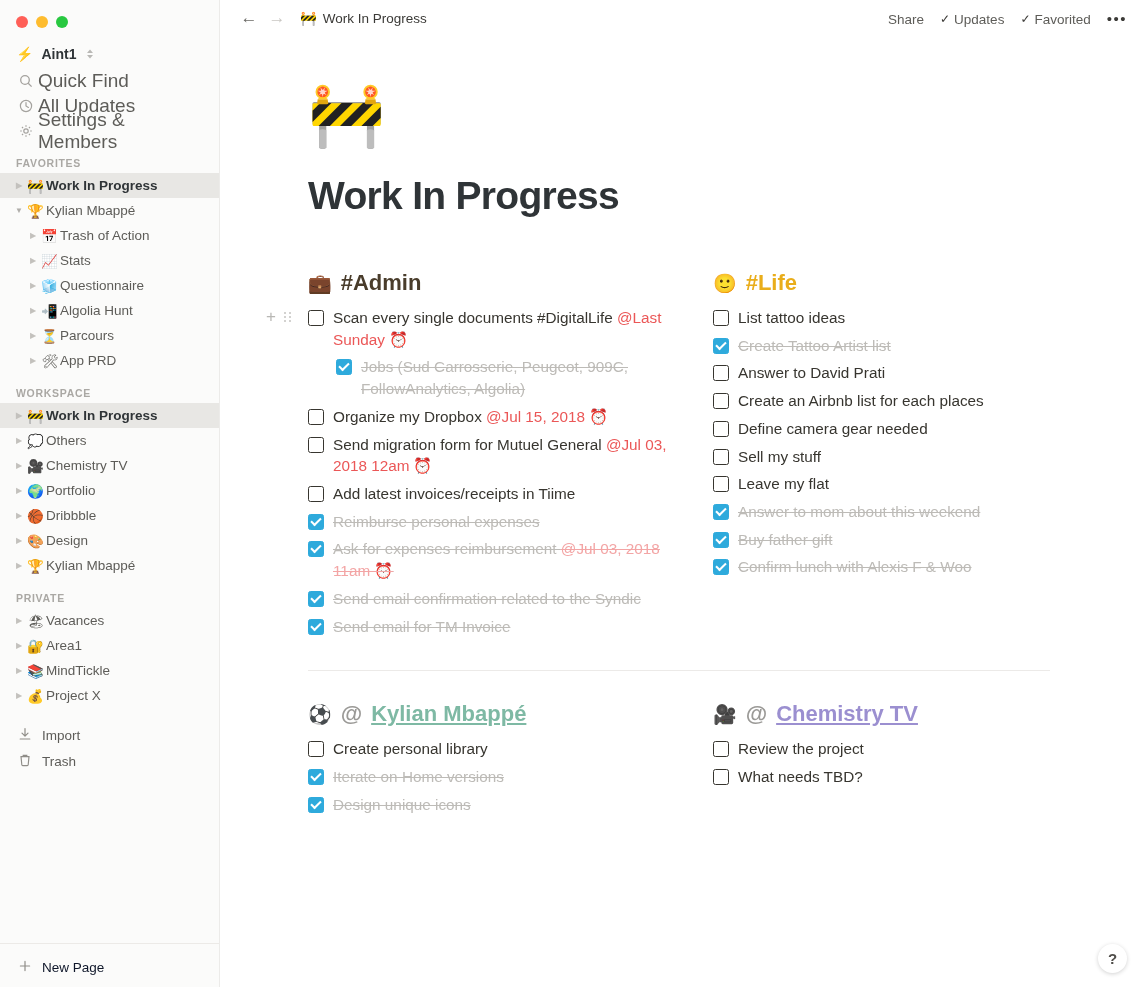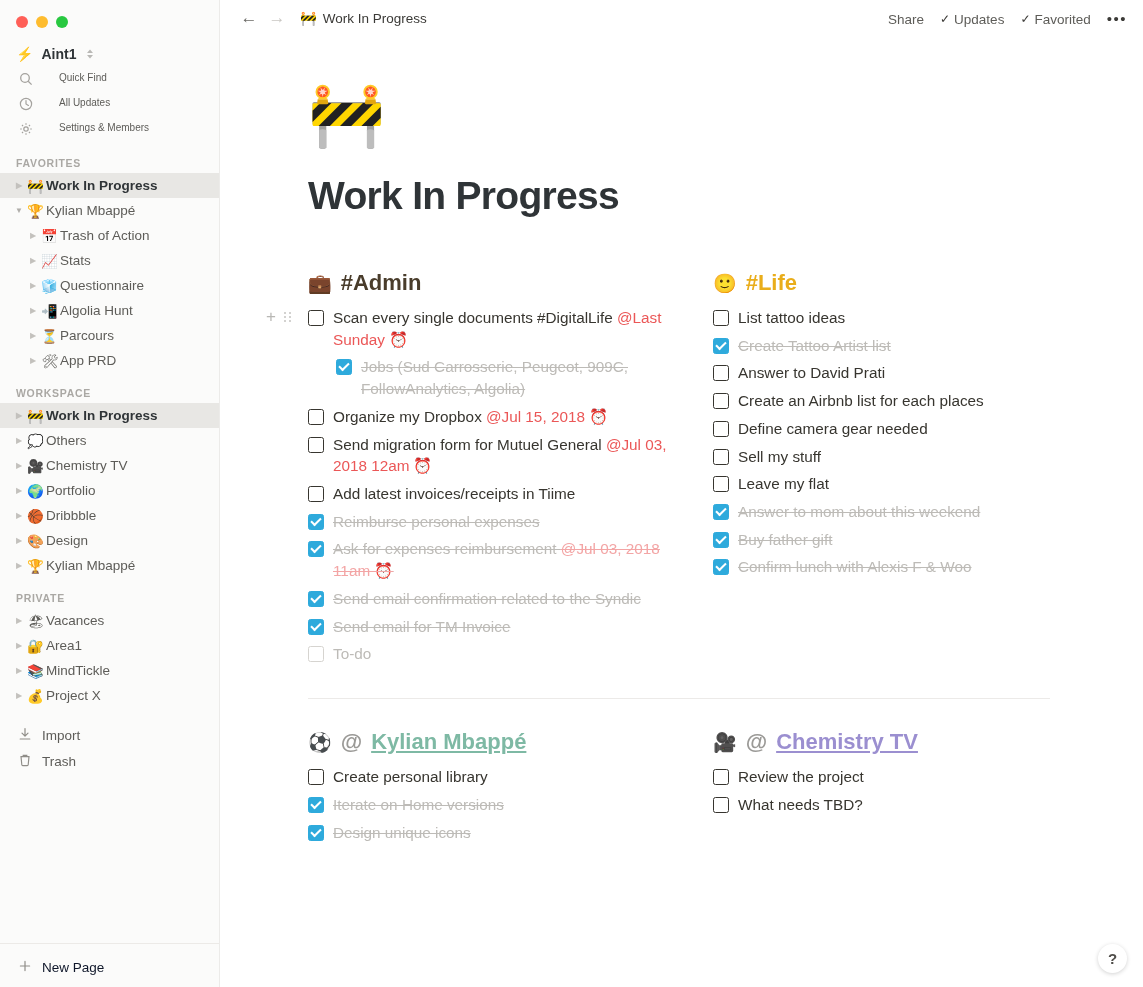--- a/index.html
+++ b/index.html
@@ -30,23 +30,23 @@
   .ws-row {
     display: flex; align-items: center; gap: 8px;
     padding: 6px 10px 6px 16px; margin-top: 8px;
     font-size: 14px; color: #2f3437; font-weight: 700;
     cursor: pointer;
   }
   .ws-row .emoji { font-size: 14px; }
   .ws-chev { color: #b9b8b5; font-size: 9px; line-height: 1; margin-left: 2px; display:flex; flex-direction:column; }
 
   .nav-item {
-    display: flex; gap: 26px;
+    display: flex; align-items: center; gap: 5px;
     padding: 4px 10px 4px 18px;
-    font-size: 10px; color: #5d5c58;
+    font-size: 19px; color: #5d5c58;
     cursor: pointer; height: 25px;
   }
   .nav-item .ico { width: 15px; display:inline-flex; justify-content:center; color:#a4a29e; }
 
   .sec-label {
     font-size: 10.5px; letter-spacing: 0.7px; font-weight: 700;
     color: #aaa8a4; padding: 14px 0 4px 16px; text-transform: uppercase;
   }
 
   .page-row {
@@ -438,24 +438,20 @@
           <div class="todo">
             <span class="cb done"></span>
             <span class="txt done">Send email confirmation related to the Syndic</span>
           </div>
 
           <div class="todo">
             <span class="cb done"></span>
             <span class="txt done">Send email for TM Invoice</span>
           </div>
 
-          <div class="todo">
-            <span class="cb muted"></span>
-            <span class="txt faded">To-do</span>
-          </div>
         </div>
 
         <div class="col right">
           <div class="col-head h-life">
             <span class="chemoji">🙂</span>
             <span>#Life</span>
           </div>
 
           <div class="todo">
             <span class="cb"></span>

